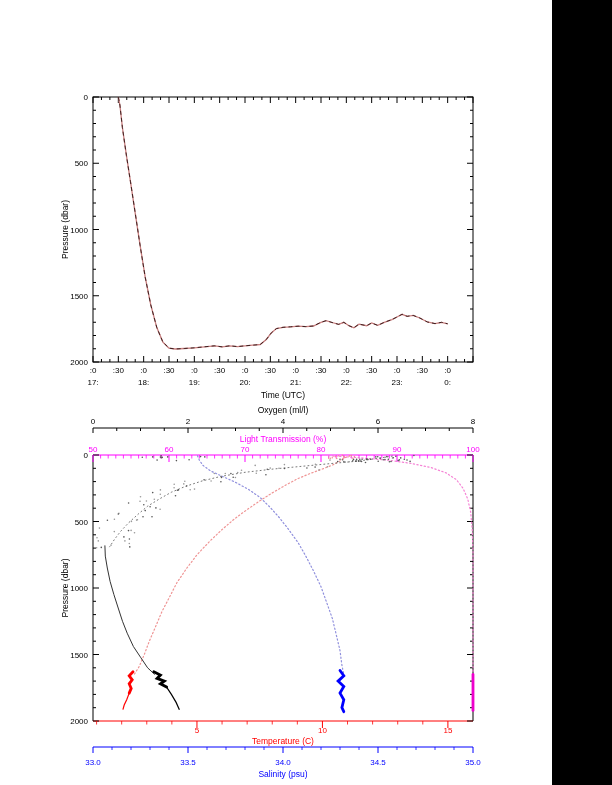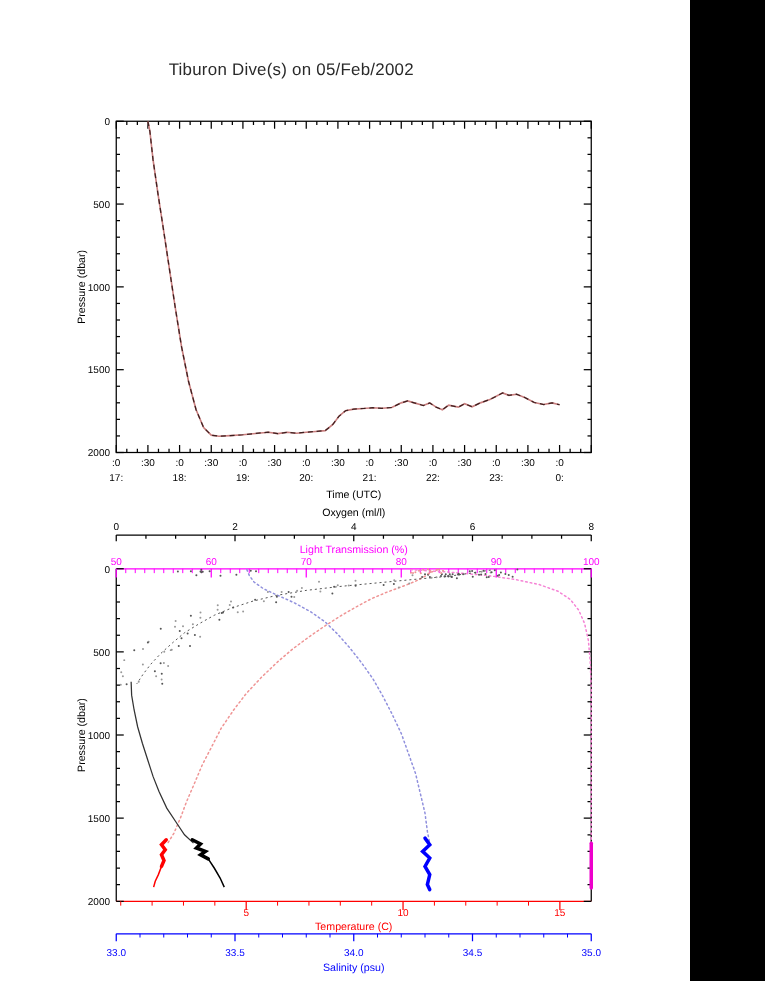--- a/index.html
+++ b/index.html
@@ -8,21 +8,20 @@
   #scan-strip{position:absolute;top:0;right:0;width:60px;height:785px;background:#000;}
   #plot-title{position:absolute;left:108px;top:48px;width:250px;text-align:center;
               font-size:13.5px;color:#2a2a2a;letter-spacing:0.2px;}
   #plots{position:absolute;left:0;top:0;}
   svg text{font-family:"Liberation Sans", sans-serif;}
 </style>
 </head>
 <body>
 
 <div id="page">
-  <div id="plot-title">Tiburon Dive(s) on 05/Feb/2002</div>
   <div id="plots"><svg width="612" height="785">
         <g>
           <rect x="93" y="97" width="380" height="265" fill="none" stroke="#000000" stroke-width="1"></rect>
           <line x1="93" y1="362" x2="93" y2="356" stroke="#000000" stroke-width="1"></line>
           <line x1="93" y1="97" x2="93" y2="103" stroke="#000000" stroke-width="1"></line>
           <line x1="101.4444444444445" y1="362" x2="101.4444444444445" y2="359" stroke="#000000" stroke-width="1"></line>
           <line x1="101.4444444444445" y1="97" x2="101.4444444444445" y2="100" stroke="#000000" stroke-width="1"></line>
           <line x1="109.88888888888883" y1="362" x2="109.88888888888883" y2="359" stroke="#000000" stroke-width="1"></line>
           <line x1="109.88888888888883" y1="97" x2="109.88888888888883" y2="100" stroke="#000000" stroke-width="1"></line>
           <text x="93" y="373" font-size="8" fill="#000" text-anchor="middle">:0</text>

